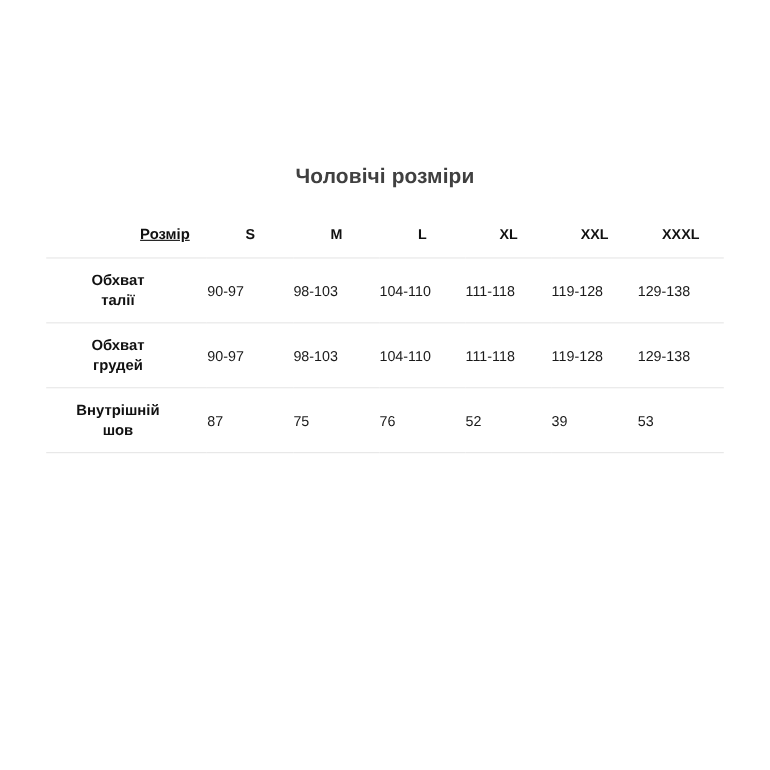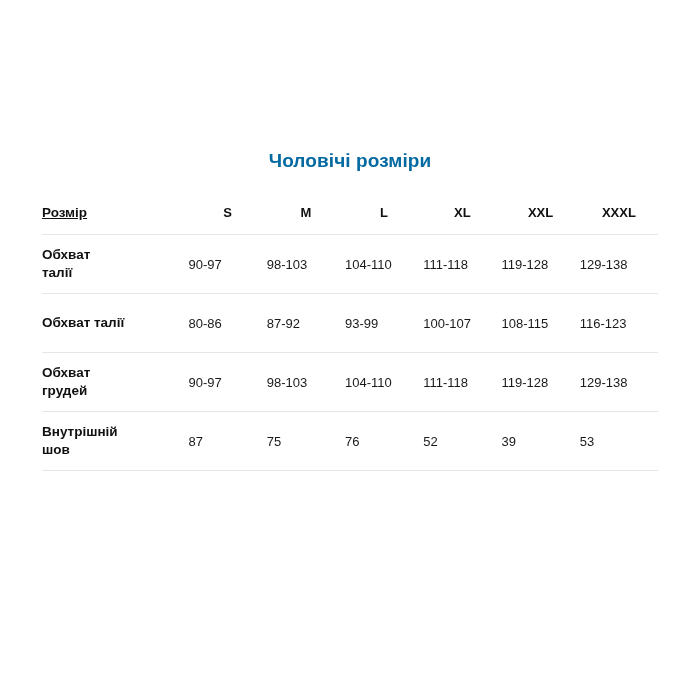--- a/index.html
+++ b/index.html
@@ -21,21 +21,21 @@
     box-sizing: border-box;
   }
   .title {
     position: absolute;
     top: 150px;
     left: 0;
     width: 700px;
     text-align: center;
     font-size: 19px;
     font-weight: bold;
-    color: #0369a1;
+    color: #404040;
     letter-spacing: 0.1px;
   }
   .table-wrap {
     position: absolute;
     top: 190px;
     left: 42px;
     width: 616px;
   }
   table.size-table {
     width: 100%;
@@ -52,32 +52,32 @@
   }
   thead th {
     height: 44px;
     font-size: 13px;
     font-weight: bold;
     color: #111111;
     text-align: center;
     border-bottom: 1px solid #e0e0e0;
   }
   thead th.hdr-label {
-    text-align: left;
+    text-align: right;
     padding-right: 16px;
     text-decoration: underline;
     font-size: 13.5px;
   }
   tbody td {
     height: 58px;
     font-size: 13px;
     color: #1a1a1a;
   }
   tbody td.row-label {
-    text-align: left;
+    text-align: center;
     padding-right: 16px;
     font-weight: bold;
     font-size: 13.5px;
     line-height: 18px;
     color: #111111;
   }
   tbody tr:last-child td {
     border-bottom: 1px solid #e6e6e6;
   }
   .lbl-line { display: block; }
@@ -119,31 +119,20 @@
             <span class="lbl-line">талії</span>
           </td>
           <td>90-97</td>
           <td>98-103</td>
           <td>104-110</td>
           <td>111-118</td>
           <td>119-128</td>
           <td>129-138</td>
         </tr>
 
-        <tr>
-          <td class="row-label">
-            <span class="lbl-line">Обхват талії</span>
-          </td>
-          <td>80-86</td>
-          <td>87-92</td>
-          <td>93-99</td>
-          <td>100-107</td>
-          <td>108-115</td>
-          <td>116-123</td>
-        </tr>
 
         <tr>
           <td class="row-label">
             <span class="lbl-line">Обхват</span>
             <span class="lbl-line">грудей</span>
           </td>
           <td>90-97</td>
           <td>98-103</td>
           <td>104-110</td>
           <td>111-118</td>

